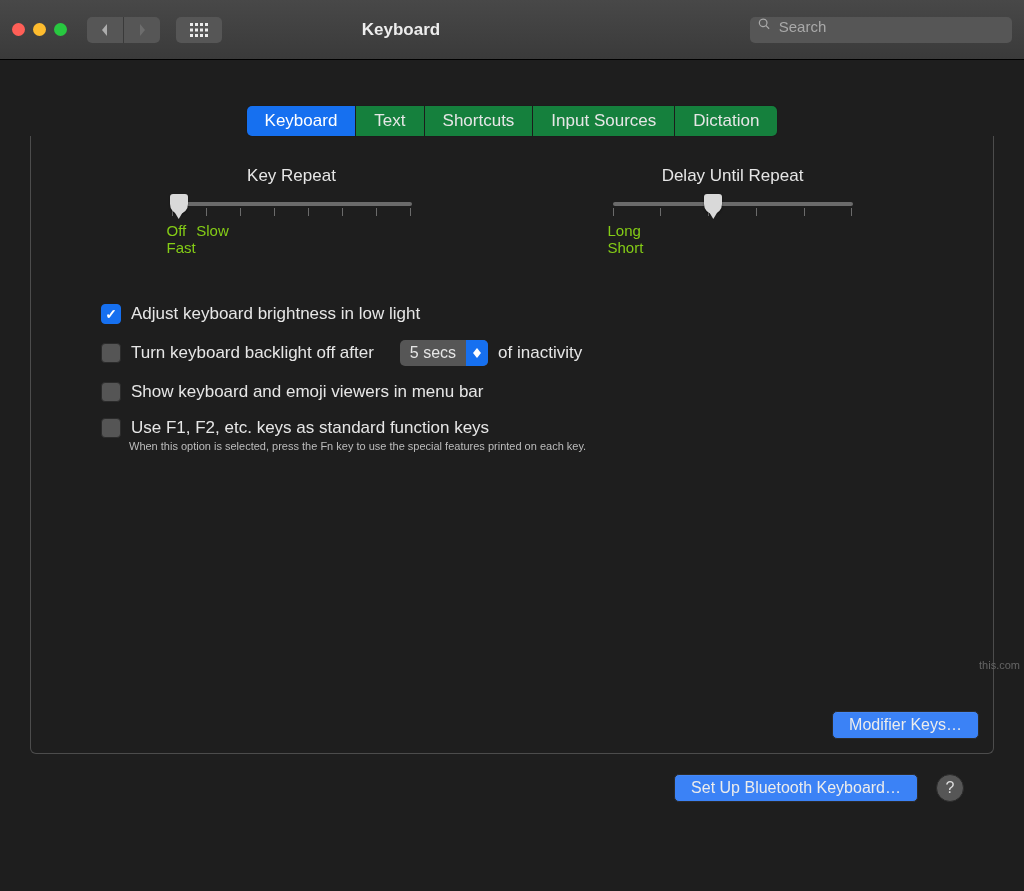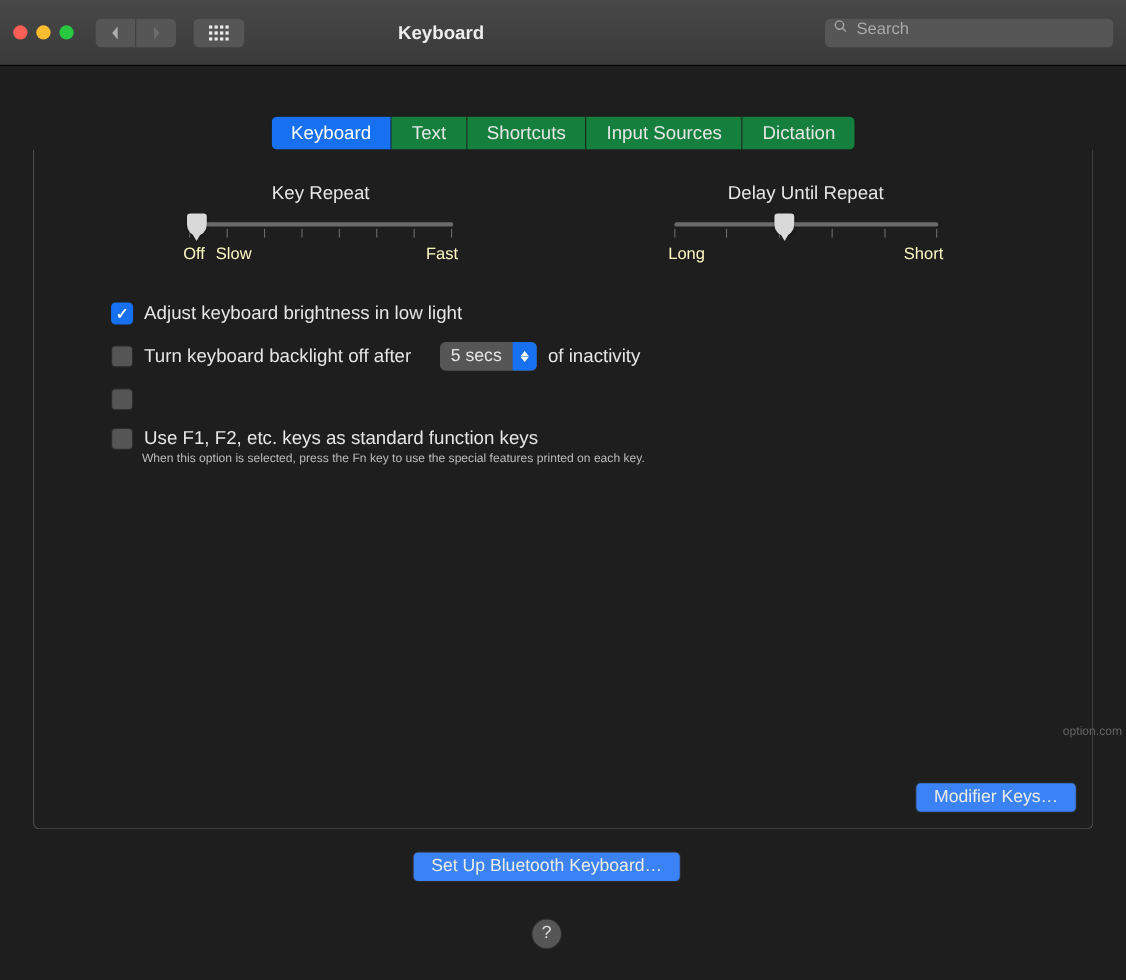--- a/index.html
+++ b/index.html
@@ -22,42 +22,42 @@
   .searchwrap input{background:transparent;border:none;outline:none;color:#ddd;font-size:15px;width:100%;}
   .searchwrap input::placeholder{color:#a9a9a9;}
   .body{padding:45px 30px 20px 30px;}
   .tabbar{display:flex;justify-content:center;}
   .tabs{display:flex;border:1px solid #1c1c1c;border-radius:6px;overflow:hidden;}
   .tab{padding:5px 18px;font-size:17px;background:#15803d;border-right:1px solid #1c1c1c;cursor:default;}
   .tab:last-child{border-right:none;}
   .tab.active{background:#1670f0;color:#fff;}
   .panel{border:1px solid #4c4c4c;border-top:none;border-radius:0 0 6px 6px;margin-top:-1px;padding:30px 70px 14px 70px;min-height:618px;position:relative;box-sizing:border-box;}
   .container{position:relative;}
-  .sliders{display:flex;justify-content:space-between;gap:120px;margin-bottom:36px;padding:0 30px;}
+  .sliders{display:flex;justify-content:space-between;gap:120px;margin-bottom:48px;padding:0 30px;}
   .slidergroup{flex:1;display:flex;flex-direction:column;align-items:center;gap:16px;}
   .sliderlabel{font-size:17px;color:#e6e6e6;}
   .track{position:relative;width:240px;height:4px;background:#6b6b6b;border-radius:2px;}
   .ticks{position:absolute;top:6px;left:0;right:0;display:flex;justify-content:space-between;}
   .tick{width:1px;height:8px;background:#6b6b6b;}
   .thumb{position:absolute;top:-8px;width:18px;height:20px;background:#d9d9d9;border-radius:3px 3px 50% 50%;transform:translateX(-50%);box-shadow:0 1px 2px rgba(0,0,0,.5);}
   .thumb::after{content:"";position:absolute;bottom:-5px;left:3px;width:12px;height:10px;background:#d9d9d9;clip-path:polygon(50% 100%,0 0,100% 0);}
-  .scalelabels{display:flex;justify-content:space-between;width:250px;font-size:15px;color:#fef9c3;}
+  .scalelabels{display:flex;justify-content:space-between;width:250px;font-size:15px;color:#84cc16;flex-direction:column;}
   .checks{display:flex;flex-direction:column;gap:16px;}
   .checkrow{display:flex;align-items:center;gap:10px;font-size:17px;flex-wrap:wrap;}
   .checkbox{width:18px;height:18px;border-radius:4px;background:#555;border:1px solid #2b2b2b;flex-shrink:0;display:flex;align-items:center;justify-content:center;}
   .checkbox.checked{background:#1670f0;border-color:#1670f0;}
   .checkbox.checked::after{content:"✓";color:#fff;font-size:14px;font-weight:bold;line-height:1;}
   .select{display:inline-flex;align-items:center;background:#565656;border-radius:5px;overflow:hidden;height:26px;margin-left:16px;}
   .select-label{padding:0 10px;font-size:16px;}
   .select-arrows{background:#1670f0;width:22px;height:26px;display:flex;flex-direction:column;align-items:center;justify-content:center;}
   .select-arrows svg{fill:#fff;width:8px;height:5px;}
   .helptext{font-size:11px;color:#bcbcbc;margin-left:28px;margin-top:2px;}
   .modbtn{position:absolute;right:14px;bottom:14px;}
   .btn{background:#3b82f6;border:1px solid #2b2b2b;border-radius:5px;padding:4px 16px;font-size:16px;color:#ececec;box-shadow:0 1px 0 rgba(255,255,255,.05) inset;}
-  .footer{display:flex;justify-content:flex-end;align-items:center;gap:33px;padding:20px 30px 0 0;flex-direction:column;}
+  .footer{display:flex;justify-content:flex-end;align-items:center;gap:18px;padding:20px 30px 0 0;}
   .helpbtn{width:26px;height:26px;border-radius:50%;background:#565656;display:flex;align-items:center;justify-content:center;font-size:16px;color:#ddd;border:1px solid #2b2b2b;}
   .watermark{position:absolute;right:4px;bottom:220px;color:#656565;font-size:11px;transform:rotate(0);pointer-events:none;}
 </style>
 </head>
 <body>
 
 <div class="titlebar">
   <div class="traffic">
     <div class="dot red"></div>
     <div class="dot yellow"></div>
@@ -173,20 +173,21 @@
                 </svg>
               <svg viewBox="0 0 8 5">
                   <path d="M4 5 L0 0 L8 0 Z"></path>
                 </svg>
             </div>
           </div>
           <span>of inactivity</span>
         </div>
         <div class="checkrow">
           <div class="checkbox"></div>
+          <span>Show keyboard and emoji viewers in menu bar</span>
         </div>
         <div>
           <div class="checkrow">
             <div class="checkbox"></div>
             <span>Use F1, F2, etc. keys as standard function keys</span>
           </div>
           <div class="helptext">When this option is selected, press the Fn key to use the special features printed on each key.</div>
         </div>
       </div>
 
@@ -195,13 +196,13 @@
       </div>
     </div>
   </div>
 
   <div class="footer">
     <div class="btn">Set Up Bluetooth Keyboard…</div>
     <div class="helpbtn">?</div>
   </div>
 </div>
 
-<div class="watermark">option.com</div>
+<div class="watermark">this.com</div>
 
 </body></html>

